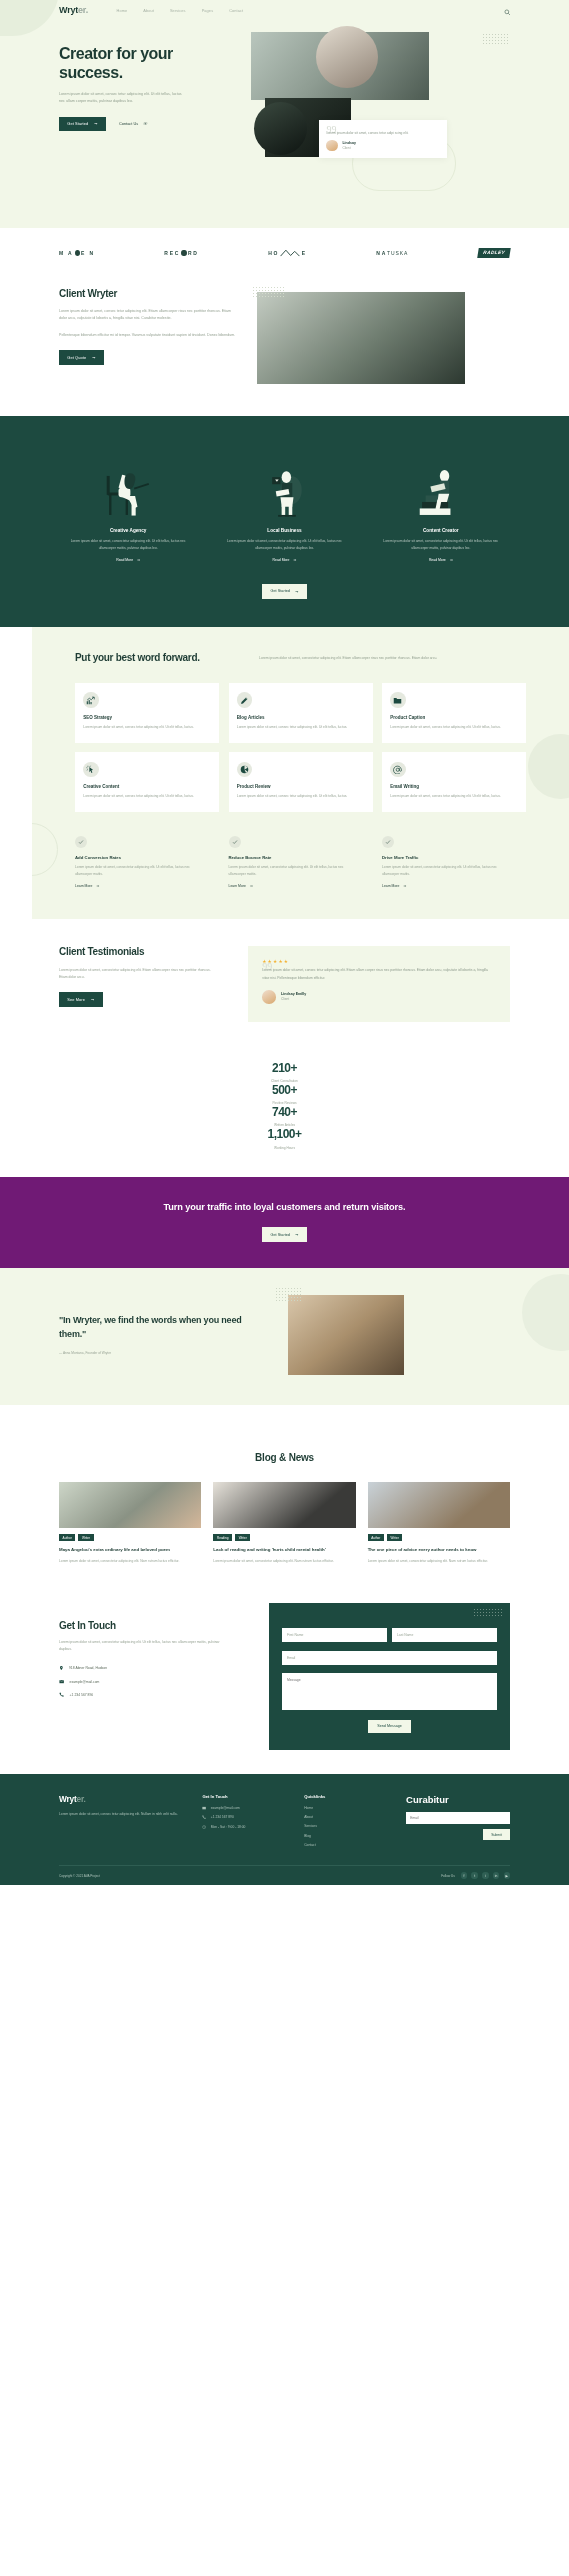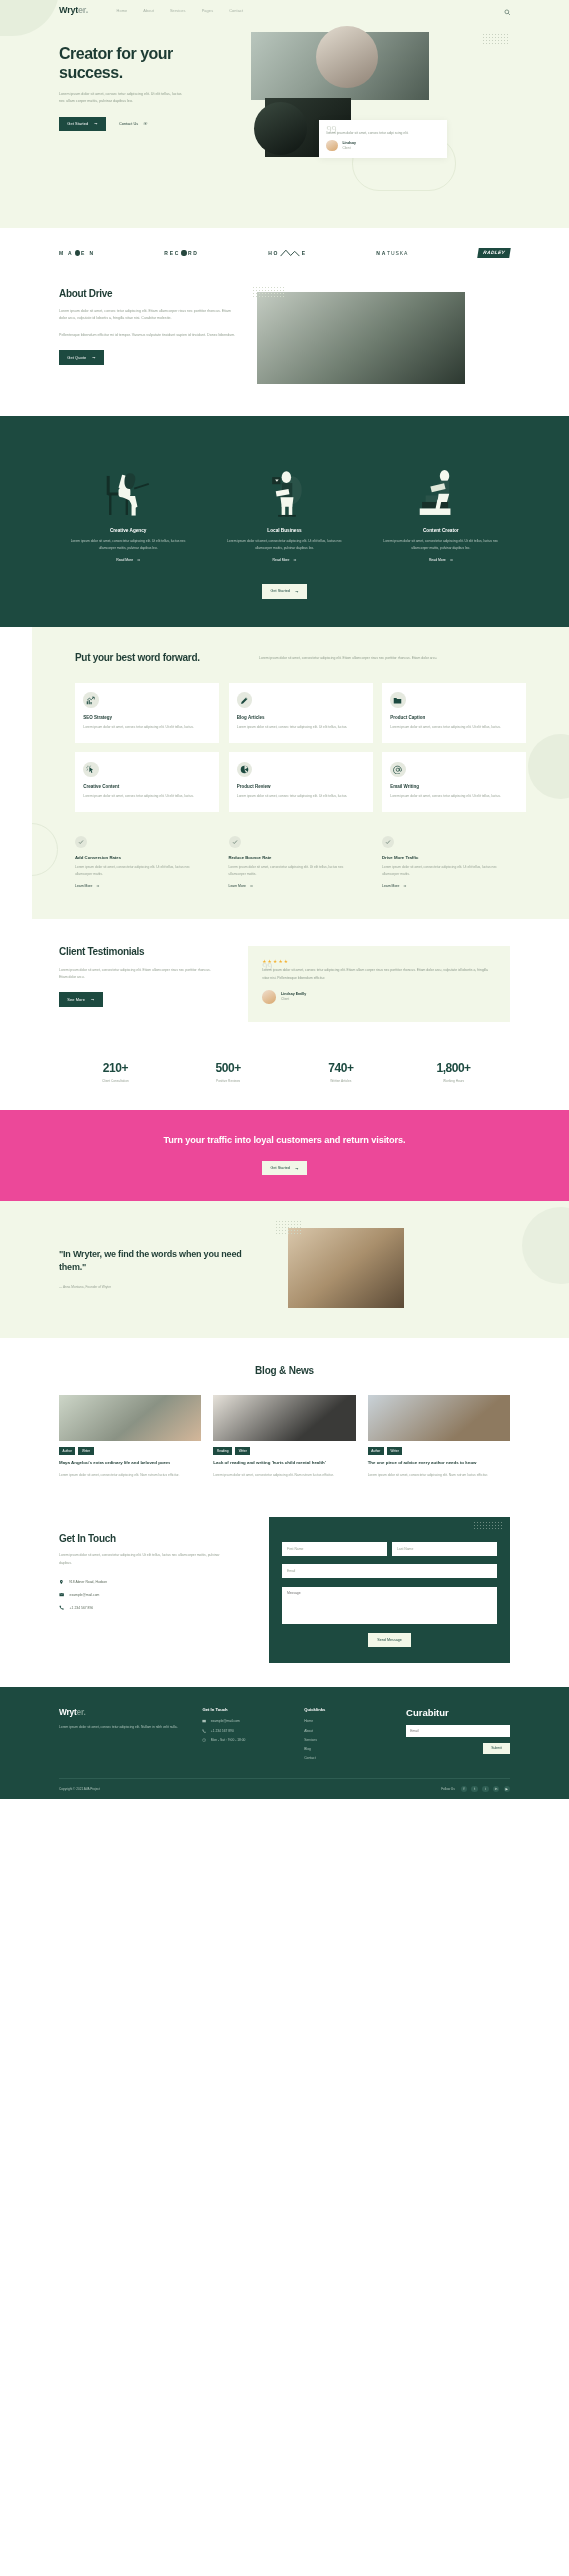--- a/index.html
+++ b/index.html
@@ -127,46 +127,46 @@
   .testi-left p { font-size:3.4px; line-height:2.1; color:#95a192; margin-top:8.3px; }
   .testi-card { flex:1; background:#f2f7e8; padding:13px 14.2px 18px; }
   .stars { color:#f3b236; font-size:4.7px; letter-spacing:1.2px; }
   .testi-card .qmark { margin-top:-1.2px; }
   .testi-card p { font-size:3.4px; line-height:2.1; color:#8d9a8c; margin-top:-2.4px; }
   .testi-person { display:flex; align-items:center; gap:5.3px; margin-top:8.3px; }
   .testi-person .avatar { width:13.6px; height:13.6px; }
 
   
   .stats { background:#fff; padding:15.4px 0 27px; }
-  .stats-row { display:flex; }
+  .stats-row { display:flex;flex-direction:column; }
   .stat { flex:1; text-align:center; }
   .stat .num { font-size:12px; font-weight:bold; letter-spacing:-0.5px; color:#1d4a40; }
   .stat .lbl { font-size:3.2px; color:#9aa597; margin-top:4.2px; }
 
   
-  .band { background:#ec4899; color:#fff; text-align:center; padding:24px 0 26px; }
+  .band { background:#701a75; color:#fff; text-align:center; padding:24px 0 26px; }
   .band h2 { font-size:9.2px; font-weight:bold; line-height:1.5; letter-spacing:-0.1px; }
   .band .btn-light { margin-top:13px; }
 
   
   .qsec { background:#f2f7e8; padding:27px 0 30px; position:relative; overflow:hidden; }
   .qsec-blob { position:absolute; right:-30px; top:6px; width:77px; height:77px;
                background:#e8efdf; border-radius:50%; }
   .qsec-grid { display:flex; gap:21.4px; align-items:center; position:relative; z-index:2; }
   .qsec-left { width:196px; }
   .qsec-left h2 { font-size:9px; font-weight:bold; line-height:1.45; letter-spacing:-0.2px; }
   .qsec-attrib { font-size:3.2px; color:#9aa597; margin-top:10.7px; }
   .qsec-right { flex:1; position:relative; }
   .qsec-dots { position:absolute; left:-1.2px; top:-8.3px; width:27px; height:15.4px;
                background-image:radial-gradient(#cdd6c4 0.6px, transparent 0.6px); background-size:3px 3px; }
   .qsec-img { margin-left:12px; width:116px; height:80px;
               background:linear-gradient(140deg,#d9c7ab 0%,#a98f6c 50%,#5b4a36 100%); }
 
   
-  .blog { background:#fff; padding:27px 16px 30px; }
+  .blog { background:#fff; padding:27px 16px 30px;margin-top:20px; }
   .blog h2 { font-size:10px; font-weight:bold; text-align:center; letter-spacing:-0.2px; }
   .blog-grid { display:grid; grid-template-columns:repeat(3,1fr); gap:12px; margin-top:19px; }
   .post-img { height:46px; background:#c9d0c6; }
   .post-img.a { background:linear-gradient(140deg,#cdd6c8,#8a9284 55%,#d4b79a); }
   .post-img.b { background:linear-gradient(140deg,#e6e2da,#3a3a38 70%); }
   .post-img.c { background:linear-gradient(140deg,#c9d2d8,#8e7a60 70%); }
   .tags { display:flex; gap:3px; margin-top:6px; }
   .tag { background:#1d4a40; color:#fff; font-size:3.1px; padding:1.8px 3.6px; }
   .post h3 { font-size:4.4px; font-weight:bold; line-height:1.55; margin-top:5.3px; color:#1d3b33; }
   .post p { font-size:3.3px; line-height:2; color:#98a496; margin-top:4.7px; }
@@ -294,21 +294,21 @@
       <div class="brand natuska">NA<span class="thin">TUSKA</span></div>
       <div class="brand radley">RADLEY</div>
     </div>
   </div>
 </section>
 
 <section class="about">
   <div class="wrap">
     <div class="about-grid">
       <div class="about-left">
-        <h2 class="h2">About Drive</h2>
+        <h2 class="h2">Client Wryter</h2>
         <p class="about-p">Lorem ipsum dolor sit amet, consec tetur adipiscing elit. Etiam ullamcorper risus nec porttitor rhoncus. Etiam dolor arcu, vulputate id lobortis a, fringilla vitae nisi. Curabitur molestie.</p>
         <p class="about-p">Pellentesque bibendum efficitur mi id tempor. Vivamus vulputate tincidunt sapien id tincidunt. Donec bibendum.</p>
         <div style="margin-top:10.7px">
           <button class="btn-dark">
             <span>Get Quote</span>
             <span>➞</span>
           </button>
         </div>
       </div>
       <div class="about-right">
@@ -560,21 +560,21 @@
       </div>
       <div class="stat">
         <div class="num">500+</div>
         <div class="lbl">Positive Reviews</div>
       </div>
       <div class="stat">
         <div class="num">740+</div>
         <div class="lbl">Written Articles</div>
       </div>
       <div class="stat">
-        <div class="num">1,800+</div>
+        <div class="num">1,100+</div>
         <div class="lbl">Working Hours</div>
       </div>
     </div>
   </div>
 </section>
 
 <section class="band">
   <div class="wrap">
     <h2>Turn your traffic into loyal customers and return visitors.</h2>
     <button class="btn-light">

